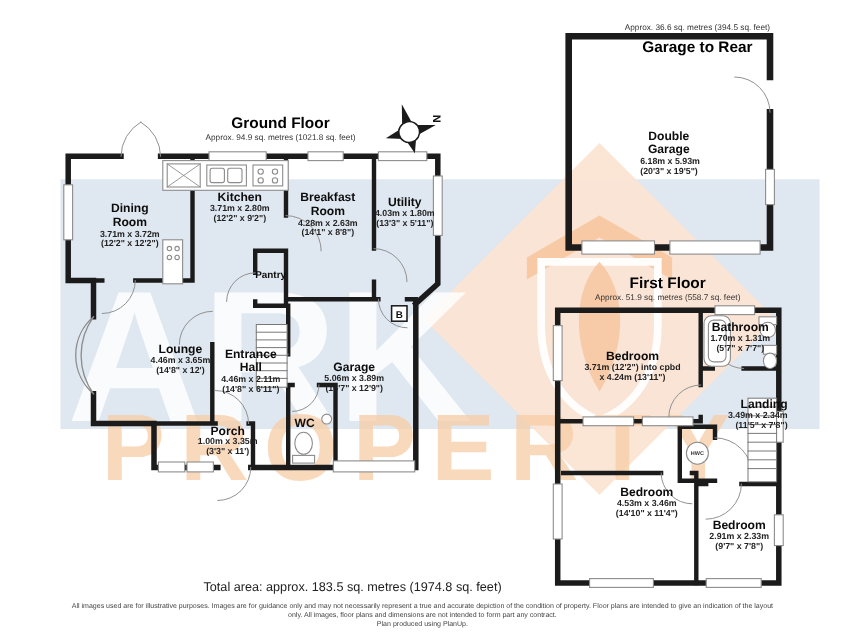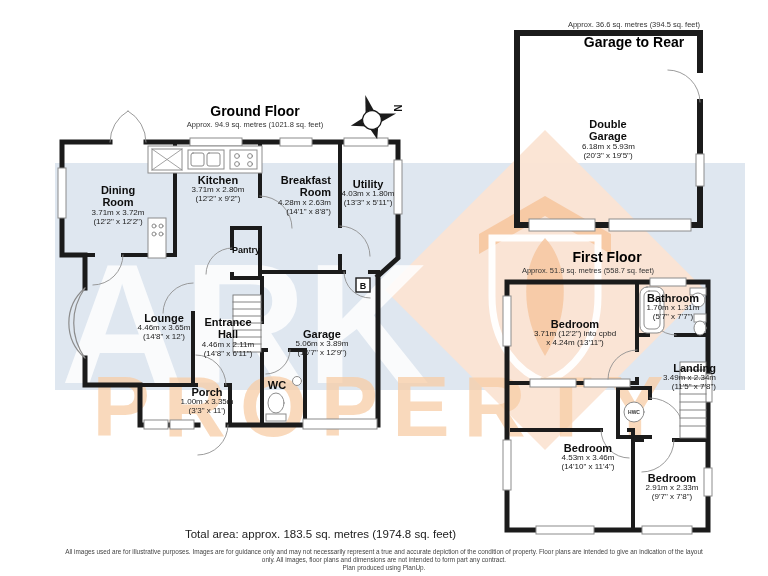--- a/index.html
+++ b/index.html
@@ -2,21 +2,21 @@
 <html><head>
 <meta charset="utf-8">
 <style>
   html,body{margin:0;padding:0;}
   body{width:768px;height:576px;background:#fff;position:relative;overflow:hidden;
        font-family:"Liberation Sans",sans-serif;color:#111;}
   #canvas{position:absolute;left:0;top:0;width:768px;height:576px;}
   .lbl{position:absolute;transform:translateX(-50%);text-align:center;line-height:1.12;}
   .rname{font-weight:bold;font-size:11px;color:#0d0d0d;}
   .rname.sm{font-size:9px;}
-  .rdim{font-size:8px;color:#222;}
+  .rdim{font-size:8px;color:#222;font-weight:bold;}
   .title{font-weight:bold;font-size:14px;color:#000;white-space:nowrap;}
   .subtitle{font-size:7.5px;color:#333;white-space:nowrap;}
   .footer-total{position:absolute;left:0;top:528px;width:641px;text-align:center;
       font-size:11.5px;color:#222;}
   .footer-disc{position:absolute;left:50%;transform:translateX(-50%);top:548px;width:650px;
       text-align:center;font-size:6.4px;line-height:1.18;color:#444;}
   .footer-credit{position:absolute;left:0;top:564px;width:768px;text-align:center;
       font-size:6.4px;color:#444;}
 </style>
 </head>
@@ -189,21 +189,21 @@
 <div class="lbl" style="left:118px;top:184px;width:62px;">
   <div class="rname">Dining Room</div>
   <div class="rdim">3.71m x 3.72m</div>
   <div class="rdim">(12'2" x 12'2")</div>
 </div>
 <div class="lbl" style="left:218px;top:174px;width:100px;">
   <div class="rname">Kitchen</div>
   <div class="rdim">3.71m x 2.80m</div>
   <div class="rdim">(12'2" x 9'2")</div>
 </div>
-<div class="lbl" style="left:298px;top:174px;width:66px;text-align:right;">
+<div class="lbl" style="left:298px;top:174px;width:66px;">
   <div class="rname">Breakfast Room</div>
   <div class="rdim">4.28m x 2.63m</div>
   <div class="rdim">(14'1" x 8'8")</div>
 </div>
 <div class="lbl" style="left:368px;top:178px;width:70px;">
   <div class="rname">Utility</div>
   <div class="rdim">4.03m x 1.80m</div>
   <div class="rdim">(13'3" x 5'11")</div>
 </div>
 <div class="lbl" style="left:246px;top:245px;width:50px;">
@@ -227,21 +227,21 @@
 <div class="lbl" style="left:207px;top:386px;width:100px;">
   <div class="rname">Porch</div>
   <div class="rdim">1.00m x 3.35m</div>
   <div class="rdim">(3'3" x 11')</div>
 </div>
 <div class="lbl" style="left:277px;top:379px;width:40px;">
   <div class="rname">WC</div>
 </div>
 
 <div class="lbl title" style="left:607px;top:250px;">First Floor</div>
-<div class="lbl subtitle" style="left:588px;top:267px;">Approx. 51.9 sq. metres (558.7 sq. feet)</div>
+<div class="lbl subtitle" style="left:607px;top:267px;">Approx. 51.9 sq. metres (558.7 sq. feet)</div>
 
 <div class="lbl" style="left:575px;top:318px;width:140px;">
   <div class="rname">Bedroom</div>
   <div class="rdim">3.71m (12'2") into cpbd</div>
   <div class="rdim">x 4.24m (13'11")</div>
 </div>
 <div class="lbl" style="left:673px;top:292px;width:90px;">
   <div class="rname">Bathroom</div>
   <div class="rdim">1.70m x 1.31m</div>
   <div class="rdim">(5'7" x 7'7")</div>

